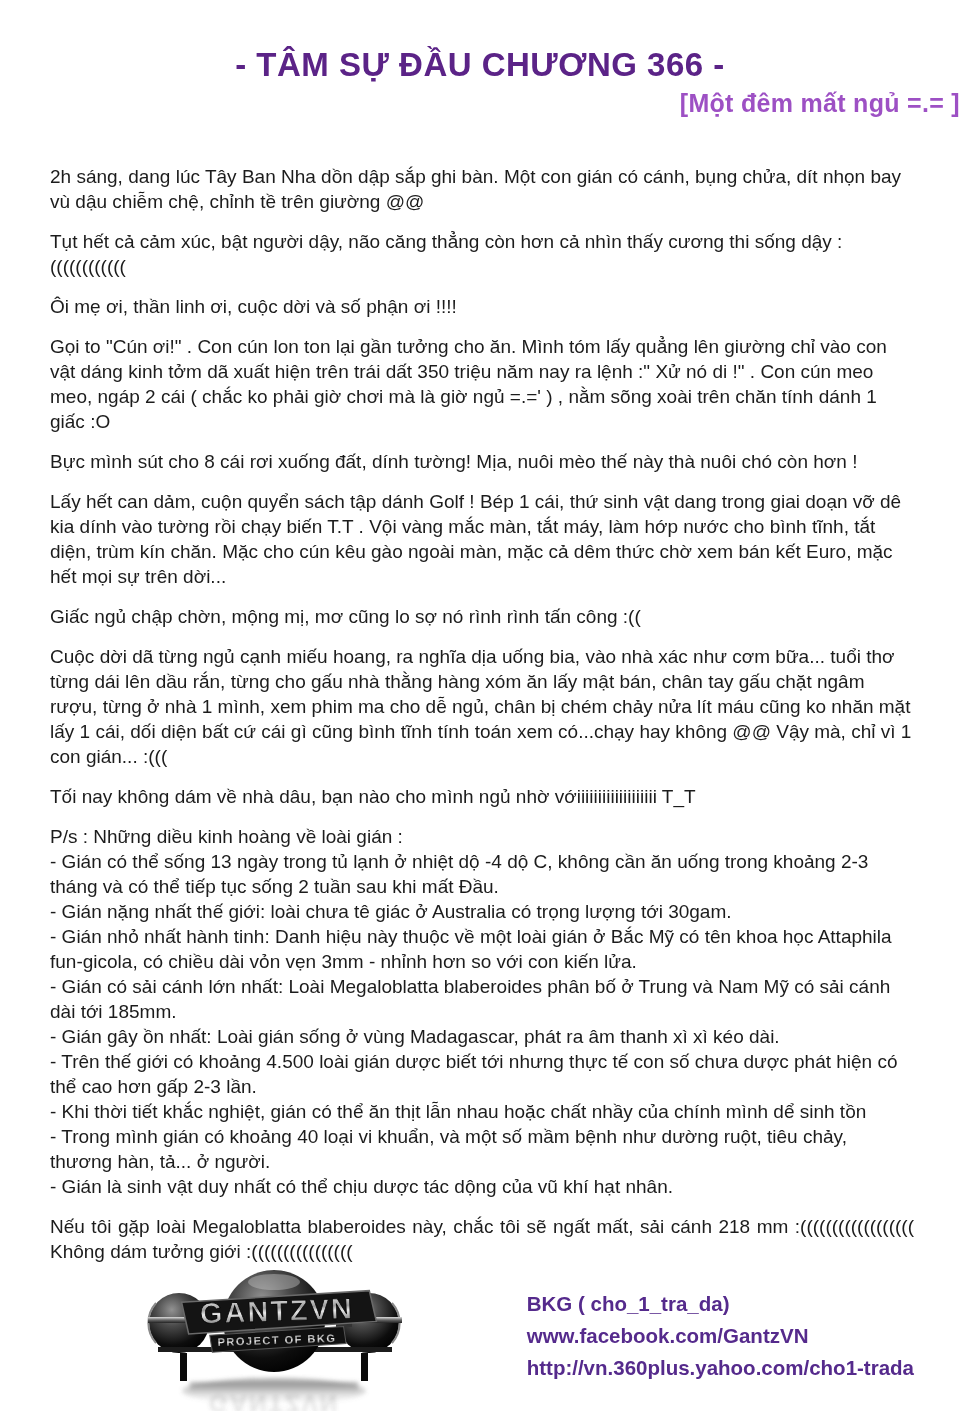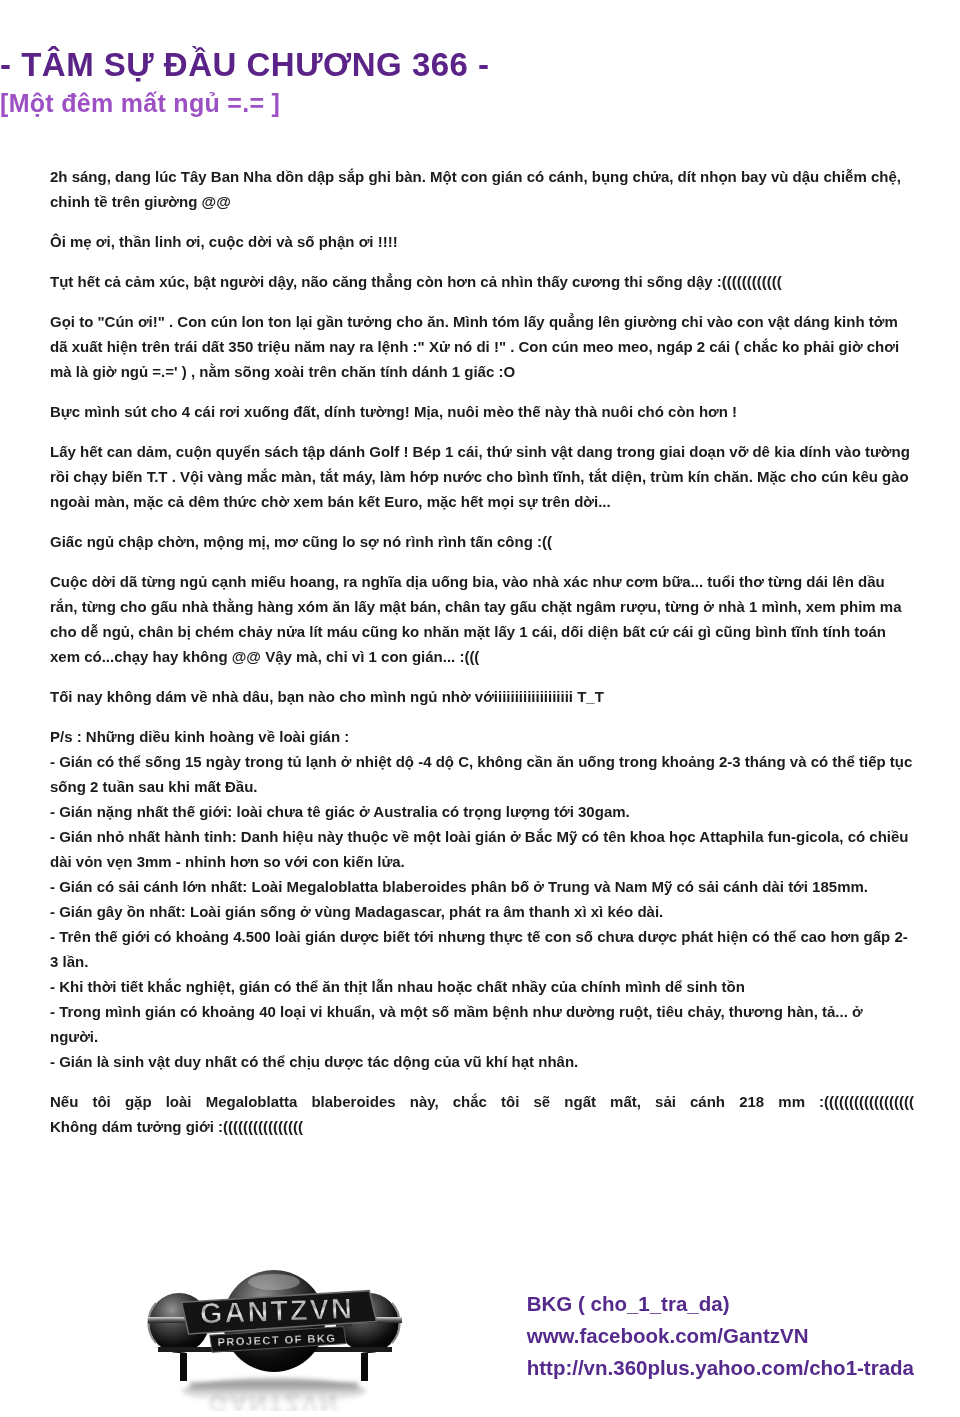--- a/index.html
+++ b/index.html
@@ -3,30 +3,30 @@
 <meta charset="utf-8">
 <style>
   html,body{margin:0;padding:0;}
   body{
     width:960px;height:1417px;background:#ffffff;position:relative;overflow:hidden;
     font-family:"Liberation Sans","DejaVu Sans",sans-serif;color:#1c1c1c;
     -webkit-font-smoothing:antialiased;
   }
   .page{position:absolute;inset:0;}
   h1.title{
-    margin:46px 0 0;text-align:left;color:#5b2387;
+    margin:46px 0 0;text-align:center;color:#5b2387;
     font-size:33px;font-weight:bold;letter-spacing:.5px;
   }
   h2.subtitle{
-    margin:5px 0 0;text-align:left;color:#9d50c4;
+    margin:5px 0 0;text-align:right;color:#9d50c4;
     font-size:25px;font-weight:bold;letter-spacing:.3px;
   }
   .body-text{
     padding:46px 46px 0 50px;
-    font-size:15px;line-height:25px;font-weight:bold;
+    font-size:19px;line-height:25px;
   }
   .body-text p{margin:0 0 15px;}
   .ps-block{margin:0 0 15px;}
   .closing .justify-line{text-align:justify;text-align-last:justify;}
   .footer{
     position:absolute;left:0;bottom:6px;width:914px;
     display:flex;align-items:center;
   }
   .logo{margin-left:146px;width:258px;height:150px;}
   .links{
@@ -38,32 +38,32 @@
 </head>
 <body>
 
 <div class="page">
 
   <h1 class="title">- TÂM SỰ ĐẦU CHƯƠNG 366 -</h1>
   <h2 class="subtitle">[Một đêm mất ngủ =.= ]</h2>
 
   <div class="body-text">
     <p>2h sáng, dang lúc Tây Ban Nha dồn dập sắp ghi bàn. Một con gián có cánh, bụng chửa, dít nhọn bay vù dậu chiễm chệ, chỉnh tề trên giường @@</p>
+    <p>Tụt hết cả cảm xúc, bật người dậy, não căng thẳng còn hơn cả nhìn thấy cương thi sống dậy :((((((((((((</p>
     <p>Ôi mẹ ơi, thần linh ơi, cuộc dời và số phận ơi !!!!</p>
-    <p>Tụt hết cả cảm xúc, bật người dậy, não căng thẳng còn hơn cả nhìn thấy cương thi sống dậy :((((((((((((</p>
     <p>Gọi to "Cún ơi!" . Con cún lon ton lại gần tưởng cho ăn. Mình tóm lấy quẳng lên giường chỉ vào con vật dáng kinh tởm dã xuất hiện trên trái dất 350 triệu năm nay ra lệnh :" Xử nó di !" . Con cún meo meo, ngáp 2 cái ( chắc ko phải giờ chơi mà là giờ ngủ =.=' ) , nằm sõng xoài trên chăn tính dánh 1 giấc :O</p>
-    <p>Bực mình sút cho 4 cái rơi xuống đất, dính tường! Mịa, nuôi mèo thế này thà nuôi chó còn hơn !</p>
+    <p>Bực mình sút cho 8 cái rơi xuống đất, dính tường! Mịa, nuôi mèo thế này thà nuôi chó còn hơn !</p>
     <p>Lấy hết can dảm, cuộn quyển sách tập dánh Golf ! Bép 1 cái, thứ sinh vật dang trong giai doạn vỡ dê kia dính vào tường rồi chạy biến T.T . Vội vàng mắc màn, tắt máy, làm hớp nước cho bình tĩnh, tắt diện, trùm kín chăn. Mặc cho cún kêu gào ngoài màn, mặc cả dêm thức chờ xem bán kết Euro, mặc hết mọi sự trên dời...</p>
     <p>Giấc ngủ chập chờn, mộng mị, mơ cũng lo sợ nó rình rình tấn công :((</p>
     <p>Cuộc dời dã từng ngủ cạnh miếu hoang, ra nghĩa dịa uống bia, vào nhà xác như cơm bữa... tuổi thơ từng dái lên dầu rắn, từng cho gấu nhà thằng hàng xóm ăn lấy mật bán, chân tay gấu chặt ngâm rượu, từng ở nhà 1 mình, xem phim ma cho dễ ngủ, chân bị chém chảy nửa lít máu cũng ko nhăn mặt lấy 1 cái, dối diện bất cứ cái gì cũng bình tĩnh tính toán xem có...chạy hay không @@ Vậy mà, chỉ vì 1 con gián... :(((</p>
     <p>Tối nay không dám về nhà dâu, bạn nào cho mình ngủ nhờ vớiiiiiiiiiiiiiiiiiii T_T</p>
 
     <div class="ps-block">
       <div>P/s : Những diều kinh hoàng về loài gián :</div>
-      <div>- Gián có thể sống 15 ngày trong tủ lạnh ở nhiệt dộ -4 dộ C, không cần ăn uống trong khoảng 2-3 tháng và có thể tiếp tục sống 2 tuần sau khi mất Đầu.</div>
+      <div>- Gián có thể sống 13 ngày trong tủ lạnh ở nhiệt dộ -4 dộ C, không cần ăn uống trong khoảng 2-3 tháng và có thể tiếp tục sống 2 tuần sau khi mất Đầu.</div>
       <div>- Gián nặng nhất thế giới: loài chưa tê giác ở Australia có trọng lượng tới 30gam.</div>
       <div>- Gián nhỏ nhất hành tinh: Danh hiệu này thuộc về một loài gián ở Bắc Mỹ có tên khoa học Attaphila fun-gicola, có chiều dài vỏn vẹn 3mm - nhỉnh hơn so với con kiến lửa.</div>
       <div>- Gián có sải cánh lớn nhất: Loài Megaloblatta blaberoides phân bố ở Trung và Nam Mỹ có sải cánh dài tới 185mm.</div>
       <div>- Gián gây ồn nhất: Loài gián sống ở vùng Madagascar, phát ra âm thanh xì xì kéo dài.</div>
       <div>- Trên thế giới có khoảng 4.500 loài gián dược biết tới nhưng thực tế con số chưa dược phát hiện có thể cao hơn gấp 2-3 lần.</div>
       <div>- Khi thời tiết khắc nghiệt, gián có thể ăn thịt lẫn nhau hoặc chất nhầy của chính mình dể sinh tồn</div>
       <div>- Trong mình gián có khoảng 40 loại vi khuẩn, và một số mầm bệnh như dường ruột, tiêu chảy, thương hàn, tả... ở người.</div>
       <div>-  Gián là sinh vật duy nhất có thể chịu dược tác dộng của vũ khí hạt nhân.</div>
     </div>
 

